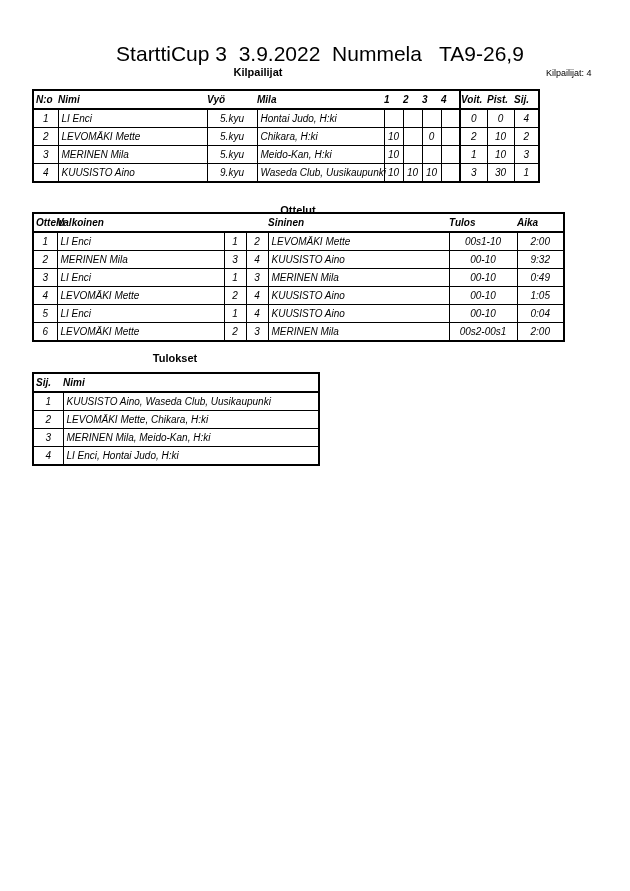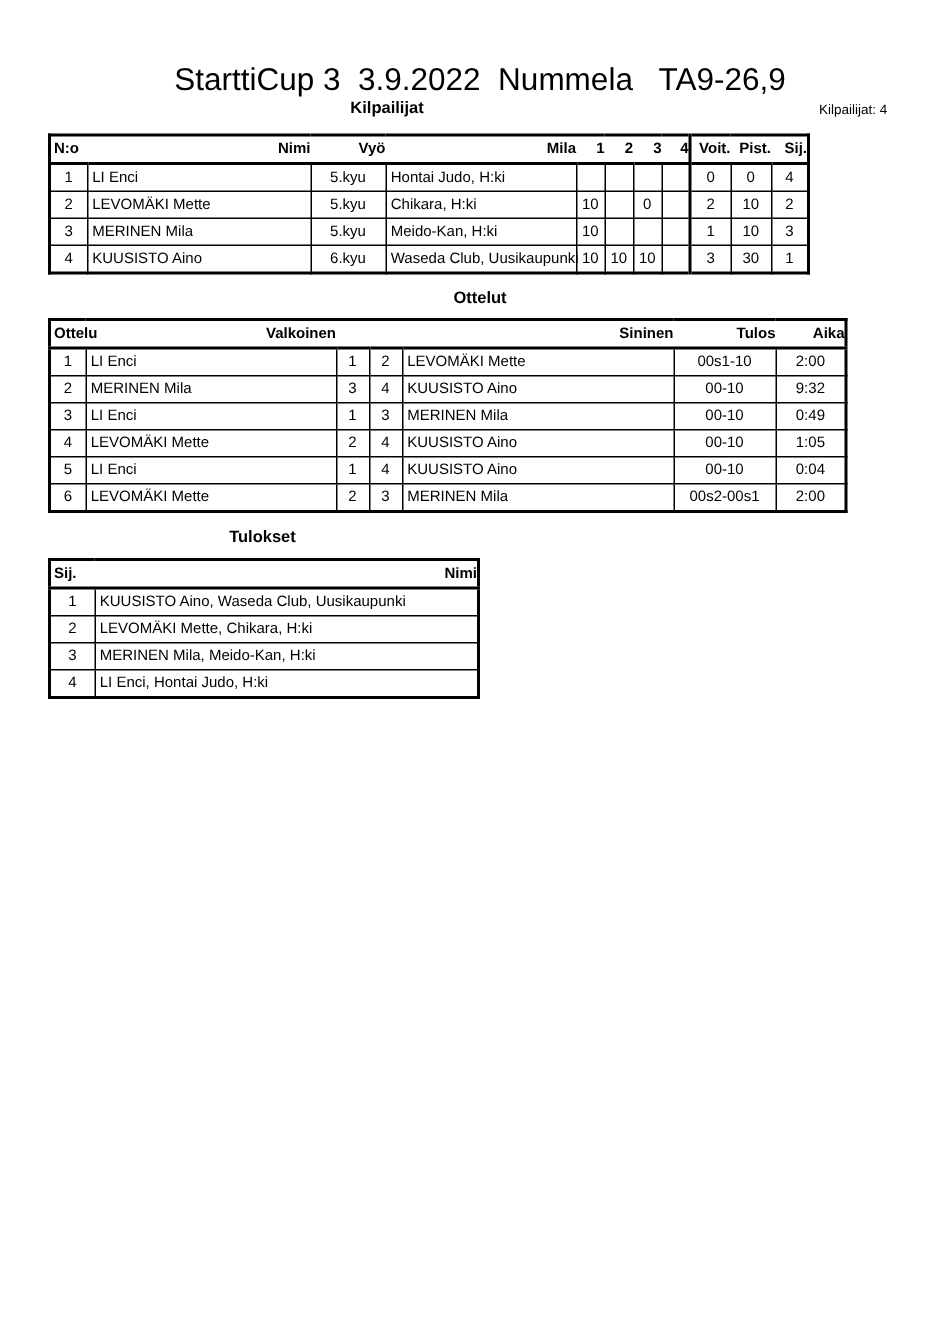--- a/index.html
+++ b/index.html
@@ -16,49 +16,50 @@
     text-align: center;
     font-size: 21px; font-weight: normal;
     white-space: pre;
   }
   .subheading {
     position: absolute;
     font-size: 11px; font-weight: bold;
     text-align: center;
   }
   #heading-competitors { top: 66px; left: 0; width: 516px; }
-  #heading-matches     { top: 193px; left: 0; width: 596px; padding-left: 22px; }
+  #heading-matches     { top: 204px; left: 0; width: 596px; }
   #heading-results     { top: 352px; left: 0; width: 350px; }
   .count-label {
     position: absolute; top: 68px; left: 546px;
     font-size: 9px;
   }
   table {
     position: absolute;
     border-collapse: collapse;
     table-layout: fixed;
     font-size: 10px;
     border: 2px solid #000;
+    font-style: italic;
   }
   #competitors-table { left: 32px; top: 89px;  width: 506px; }
   #matches-table     { left: 32px; top: 212px; width: 531px; }
   #results-table     { left: 32px; top: 372px; width: 286px; }
   th, td {
     height: 17px;
     padding: 0;
     vertical-align: middle;
     overflow: visible;
     white-space: nowrap;
   }
   td { border: 1px solid #000; text-align: center; }
   th {
     border-left: none; border-right: none;
     border-top: 1px solid #000;
     border-bottom: 2px solid #000;
-    font-weight: bold; text-align: right;
+    font-weight: bold; text-align: left;
   }
   th.left { text-align: left; padding-left: 2px; }
   td.txt  { text-align: left; padding-left: 3px; }
   th.sep, td.sep { border-left: 2px solid #000; }
 </style>
 </head>
 <body>
 
 <div class="page-title">StarttiCup 3  3.9.2022  Nummela   TA9-26,9</div>
 <div class="subheading" id="heading-competitors">Kilpailijat</div>
@@ -129,21 +130,21 @@
       <td></td>
       <td></td>
       <td></td>
       <td class="sep">1</td>
       <td>10</td>
       <td>3</td>
     </tr>
     <tr>
       <td>4</td>
       <td class="txt">KUUSISTO Aino</td>
-      <td>6.kyu</td>
+      <td>9.kyu</td>
       <td class="txt">Waseda Club, Uusikaupunki</td>
       <td>10</td>
       <td>10</td>
       <td>10</td>
       <td></td>
       <td class="sep">3</td>
       <td>30</td>
       <td>1</td>
     </tr>
   </tbody>

